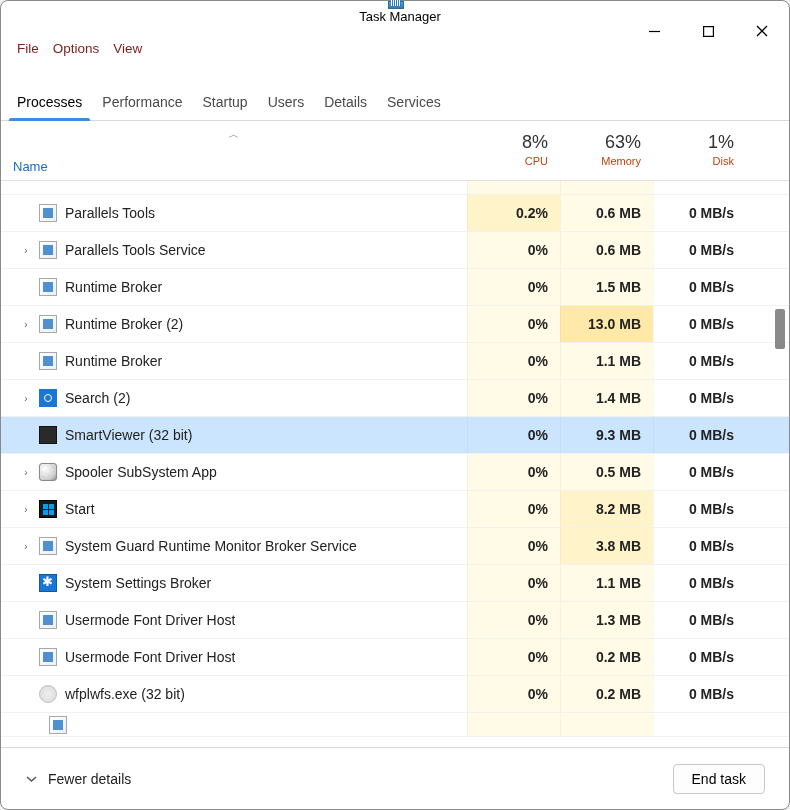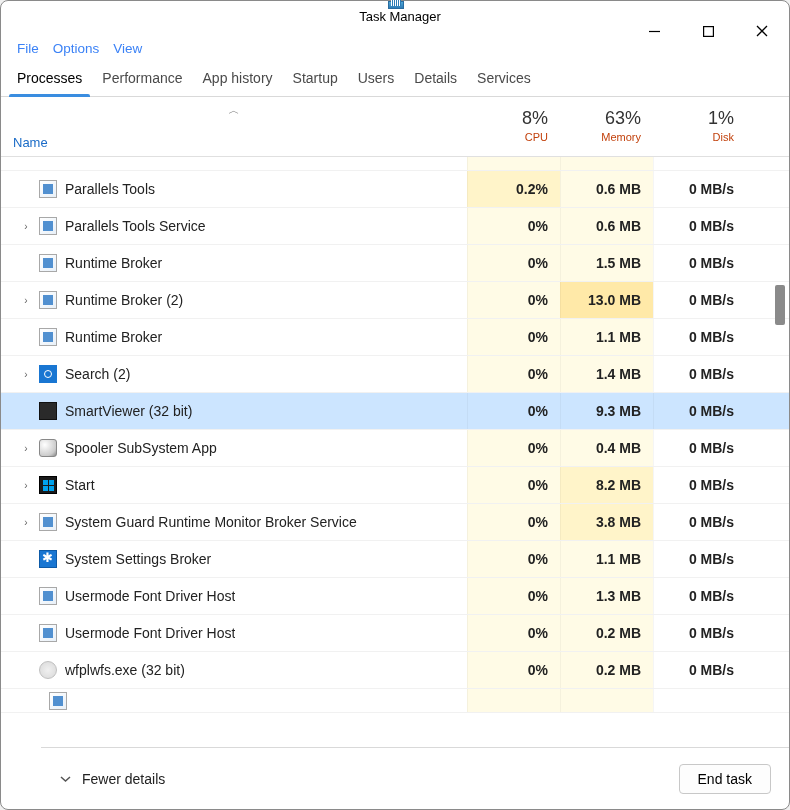--- a/index.html
+++ b/index.html
@@ -9,24 +9,24 @@
 
 .titlebar { display: flex; align-items: center; height: 38px; padding: 0 0 0 10px; flex-direction: column; }
 .title-icon { width: 16px; height: 16px; margin-right: 8px; background: linear-gradient(180deg,#4fa8d8 0%,#2e7bb5 100%); border: 1px solid #2a6ca0; position: relative; }
 .title-icon::after { content:""; position:absolute; left:2px; right:2px; bottom:2px; height:6px; background:repeating-linear-gradient(90deg,#fff 0 1px,#2e7bb5 1px 2px); }
 .title-text { font-size: 13px; color: #000; }
 .win-controls { margin-left: auto; display: flex; height: 100%; }
 .win-btn { width: 54px; display:flex; align-items:center; justify-content:center; font-size:13px; color:#000; cursor:default; }
 .win-btn svg { width:11px; height:11px; }
 .win-btn.close svg { width:12px; height:12px; }
 
-.menubar { display:flex; gap:2px; padding: 0 10px 6px 10px; font-size:13.5px; color:#3b82f6; }
+.menubar { display:flex; gap:2px; padding: 0 10px 6px 10px; font-size:13.5px; color:#7f1d1d; }
 .menubar span { padding: 2px 6px; cursor:default; }
 
-.tabbar { display:flex; border-bottom:1px solid #d9d9d9; padding: 0 6px; font-size:14px; }
+.tabbar { display:flex; border-bottom:1px solid #d9d9d9; padding: 0 6px; font-size:14px;margin-top:24px; }
 .tab { padding: 6px 10px 10px 10px; color:#4a4a4a; cursor:default; position:relative; }
 .tab.active { color:#000; }
 .tab.active::after { content:""; position:absolute; left:2px; right:2px; bottom:-1px; height:3px; background:#3a8de0; border-radius:2px 2px 0 0; }
 
 .column-headers { display:flex; height:60px; border-bottom:1px solid #e0e0e0; font-size:13px; color:#1a6bc7; }
 .col-name { flex: 0 0 466px; display:flex; align-items:flex-end; padding:0 0 6px 12px; position:relative; }
 .sort-chev { position:absolute; top:6px; left:50%; transform:translateX(-50%); color:#7a7a7a; font-size:11px; }
 .col-metric { flex: 0 0 93px; display:flex; flex-direction:column; align-items:flex-end; justify-content:center; padding:2px 12px 4px 0; }
 .col-metric .pct { font-size:18px; color:#333; margin-bottom:2px; }
 .col-metric .lbl { font-size:11px; color:#c2410c; }
@@ -59,21 +59,21 @@
 
 .cell-metric { flex:0 0 93px; height:100%; display:flex; align-items:center; justify-content:flex-end; padding-right:12px; border-left:1px solid rgba(0,0,0,0.04);font-weight:bold; }
 .heat-0 { background:#fffbe6; }
 .heat-1 { background:#fff4c9; }
 .heat-2 { background:#ffe9a8; }
 .heat-plain { background:#fff; }
 
 .scrollbar { position:absolute; right:2px; top:0; width:16px; height:100%; }
 .scroll-thumb { position:absolute; right:2px; width:10px; background:#8a8a8a; border-radius:2px; }
 
-.footer { height:62px; border-top:1px solid #d9d9d9; display:flex; align-items:center; padding:0 18px; font-size:14px;margin-left:40px; }
+.footer { height:62px; border-top:1px solid #d9d9d9; display:flex; align-items:center; padding:0 24px; font-size:14px; }
 .fewer { display:flex; align-items:center; gap:10px; color:#222; cursor:default; }
 .fewer svg { width:13px; height:13px; }
 .end-task { margin-left:auto; padding:6px 18px; background:#fdfdfd; border:1px solid #c8c8c8; border-radius:4px; font-size:14px; cursor:default; }
 </style>
 </head>
 <body>
 
 <div class="window">
 
   <div class="titlebar">
@@ -100,21 +100,20 @@
 
   <div class="menubar">
     <span>File</span>
     <span>Options</span>
     <span>View</span>
   </div>
 
   <div class="tabbar">
     <div class="tab active">Processes</div>
     <div class="tab">Performance</div>
-    <div class="tab">App history</div>
     <div class="tab">Startup</div>
     <div class="tab">Users</div>
     <div class="tab">Details</div>
     <div class="tab">Services</div>
   </div>
 
   <div class="column-headers">
     <div class="col-name">
       <span class="sort-chev">︿</span>
       <span>Name</span>
@@ -211,21 +210,21 @@
           <div class="cell-metric heat-0">9.3 MB</div>
           <div class="cell-metric heat-plain">0 MB/s</div>
         </div>
         <div class="row">
           <div class="cell-name">
             <span class="expander" style="transform: none;">›</span>
             <div class="proc-icon spooler"></div>
             <span class="proc-name">Spooler SubSystem App</span>
           </div>
           <div class="cell-metric heat-0">0%</div>
-          <div class="cell-metric heat-0">0.4 MB</div>
+          <div class="cell-metric heat-0">0.5 MB</div>
           <div class="cell-metric heat-plain">0 MB/s</div>
         </div>
         <div class="row">
           <div class="cell-name">
             <span class="expander" style="transform: none;">›</span>
             <div class="proc-icon start"></div>
             <span class="proc-name">Start</span>
           </div>
           <div class="cell-metric heat-0">0%</div>
           <div class="cell-metric heat-1">8.2 MB</div>

